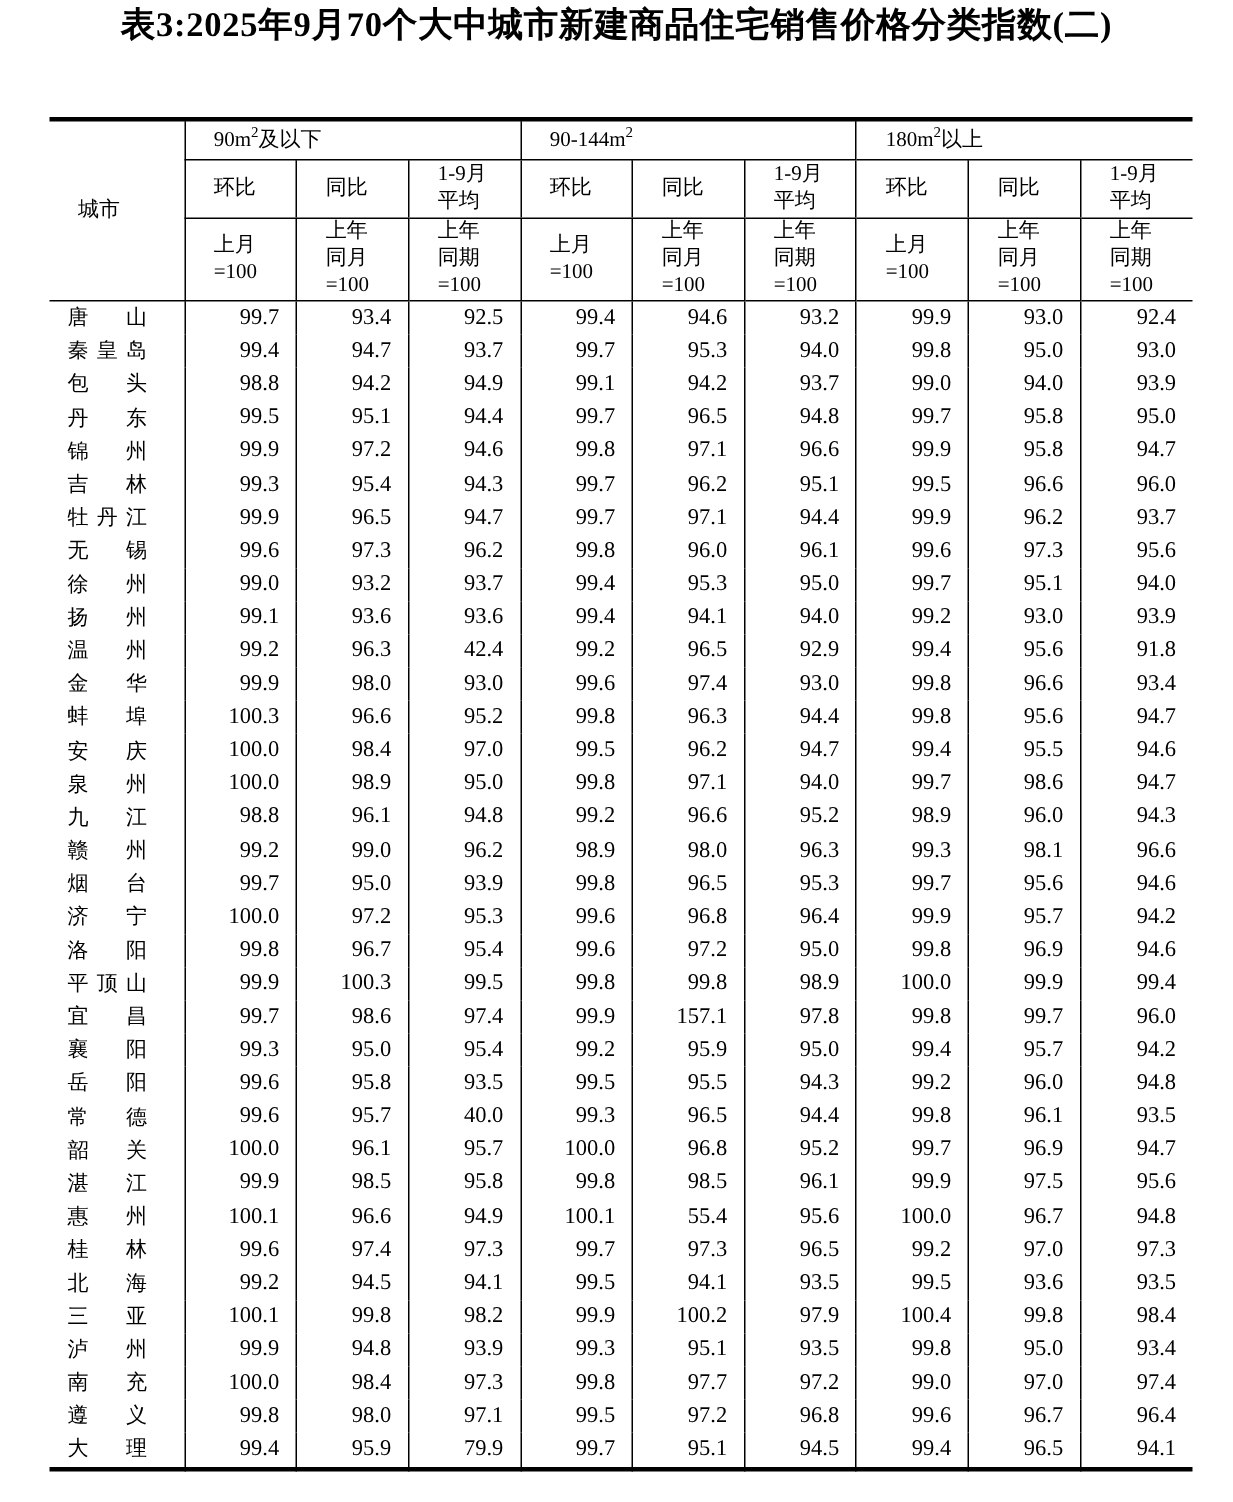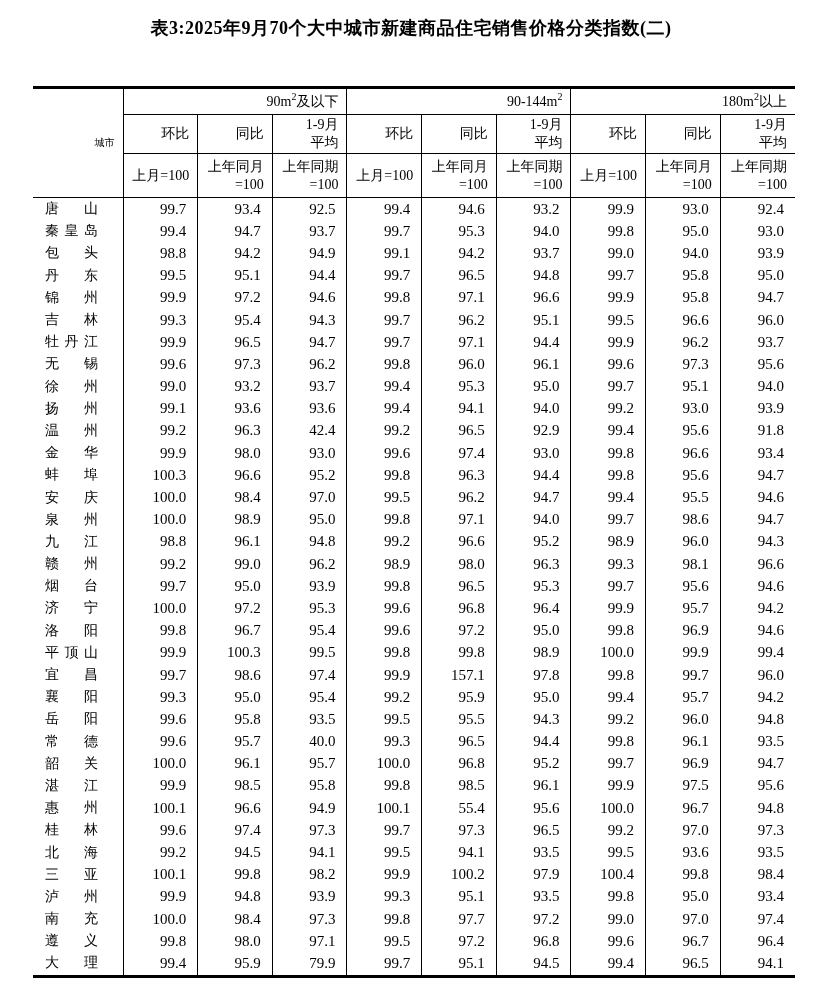--- a/index.html
+++ b/index.html
@@ -10,50 +10,50 @@
     font-family: "Liberation Serif", "DejaVu Serif", serif;
   }
   body {
     width: 822px;
     height: 1001px;
     overflow: hidden;
     position: relative;
   }
   .page-title {
     text-align: center;
-    font-size: 18px;
+    font-size: 23px;
     font-weight: bold;
-    padding-top: 16px;
+    padding-top: 1px;
     letter-spacing: 0.5px;
   }
   table.index-table {
     border-collapse: collapse;
     table-layout: fixed;
     width: 762px;
     margin: 46px 0 0 33px;
     border-top: 3px solid #000;
     border-bottom: 3px solid #000;
   }
   
   .index-table td + td,
   .index-table th + th { border-left: 1px solid #000; }
   .index-table th.city-head { border-right: 1px solid #000; }
 
   .index-table thead th {
     font-weight: normal;
     font-size: 14px;
-    text-align: right;
+    text-align: left;
     vertical-align: middle;
-    padding: 0 8px;
+    padding: 0 19px;
     line-height: 18px;
   }
   .index-table thead tr.group-row th { height: 25px; border-bottom: 1px solid #000; }
   .index-table thead tr.kind-row th  { height: 38px; border-bottom: 1px solid #000; white-space: pre-line; }
   .index-table thead tr.base-row th  { height: 43px; border-bottom: 1px solid #000; white-space: pre-line; }
-  .index-table thead th.city-head    { border-bottom: 1px solid #000; font-size: 10px; }
+  .index-table thead th.city-head    { border-bottom: 1px solid #000; font-size: 14px; }
 
   .index-table sup { font-size: 10px; line-height: 0; }
 
   .index-table tbody td {
     height: 22.2px;
     padding: 0;
     font-size: 15px;
     vertical-align: middle;
   }
   .index-table tbody td.city {

